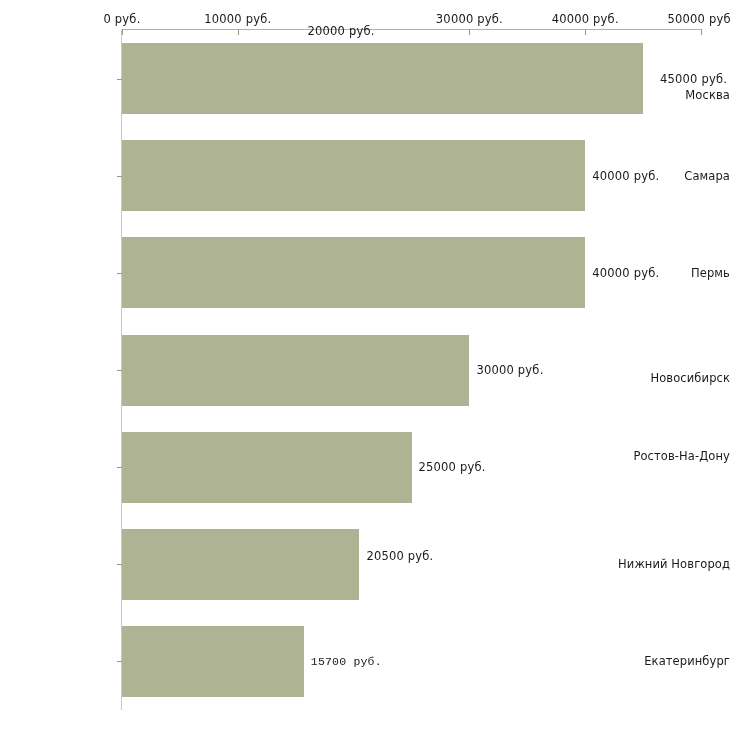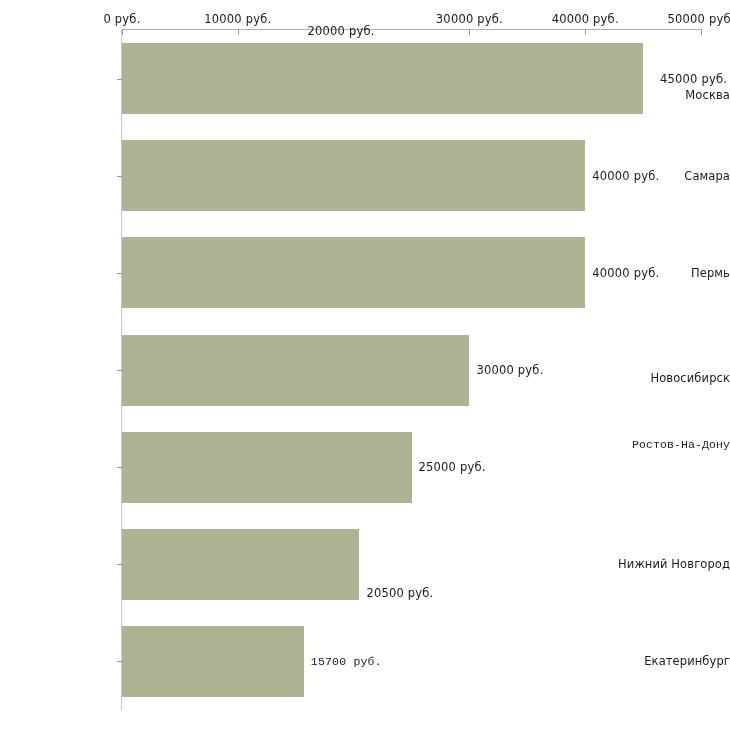--- a/index.html
+++ b/index.html
@@ -111,37 +111,37 @@
   <div id="y-ticks">
       <div class="y-tick" style="top: 78.5714px;"></div>
       <div class="y-tick-label" style="top: 78.5714px; margin-top: 16px;">Москва</div>
       <div class="y-tick" style="top: 175.714px;"></div>
       <div class="y-tick-label" style="top: 175.714px; padding-left: 11px;">Самара</div>
       <div class="y-tick" style="top: 272.857px;"></div>
       <div class="y-tick-label" style="top: 272.857px; padding-left: 44px;">Пермь</div>
       <div class="y-tick" style="top: 370px;"></div>
       <div class="y-tick-label" style="top: 378px;">Новосибирск</div>
       <div class="y-tick" style="top: 467.143px;"></div>
-      <div class="y-tick-label" style="top: 444px; font-family: Liberation Mono, monospace;">Ростов-На-Дону</div>
+      <div class="y-tick-label" style="top: 456px;">Ростов-На-Дону</div>
       <div class="y-tick" style="top: 564.286px;"></div>
       <div class="y-tick-label" style="top: 564.286px;">Нижний Новгород</div>
       <div class="y-tick" style="top: 661.429px;"></div>
       <div class="y-tick-label" style="top: 661.429px;">Екатеринбург</div>
     </div>
 
   <div id="bars">
       <div class="bar" title="Москва: 45000 руб." style="top: 43.0714px; height: 71px; width: 521.1px; background: rgb(174, 179, 148);"></div>
       <div class="bar-value-label" style="left: 660px; top: 78.5714px;">45000 руб.</div>
       <div class="bar" title="Самара: 40000 руб." style="top: 140.214px; height: 71px; width: 463.2px; background: rgb(174, 179, 148);"></div>
       <div class="bar-value-label" style="left: 592.2px; top: 175.714px;">40000 руб.</div>
       <div class="bar" title="Пермь: 40000 руб." style="top: 237.357px; height: 71px; width: 463.2px; background: rgb(174, 179, 148);"></div>
       <div class="bar-value-label" style="left: 592.2px; top: 272.857px;">40000 руб.</div>
       <div class="bar" title="Новосибирск: 30000 руб." style="top: 334.5px; height: 71px; width: 347.4px; background: rgb(174, 179, 148);"></div>
       <div class="bar-value-label" style="left: 476.4px; top: 370px;">30000 руб.</div>
       <div class="bar" title="Ростов-На-Дону: 25000 руб." style="top: 431.643px; height: 71px; width: 289.5px; background: rgb(174, 179, 148);"></div>
       <div class="bar-value-label" style="left: 418.5px; top: 467.143px;">25000 руб.</div>
       <div class="bar" title="Нижний Новгород: 20500 руб." style="top: 528.786px; height: 71px; width: 237.39px; background: rgb(174, 179, 148);"></div>
-      <div class="bar-value-label" style="left: 366.39px; top: 593px;">20500 руб.</div>
+      <div class="bar-value-label" style="left: 366.39px; top: 556px;">20500 руб.</div>
       <div class="bar" title="Екатеринбург: 15700 руб." style="top: 625.929px; height: 71px; width: 181.806px; background: rgb(174, 179, 148);"></div>
       <div class="bar-value-label" style="left: 310.806px; top: 661.429px; font-family: Liberation Mono, monospace;">15700 руб.</div>
     </div>
 
 </div>
 
 </body></html>

